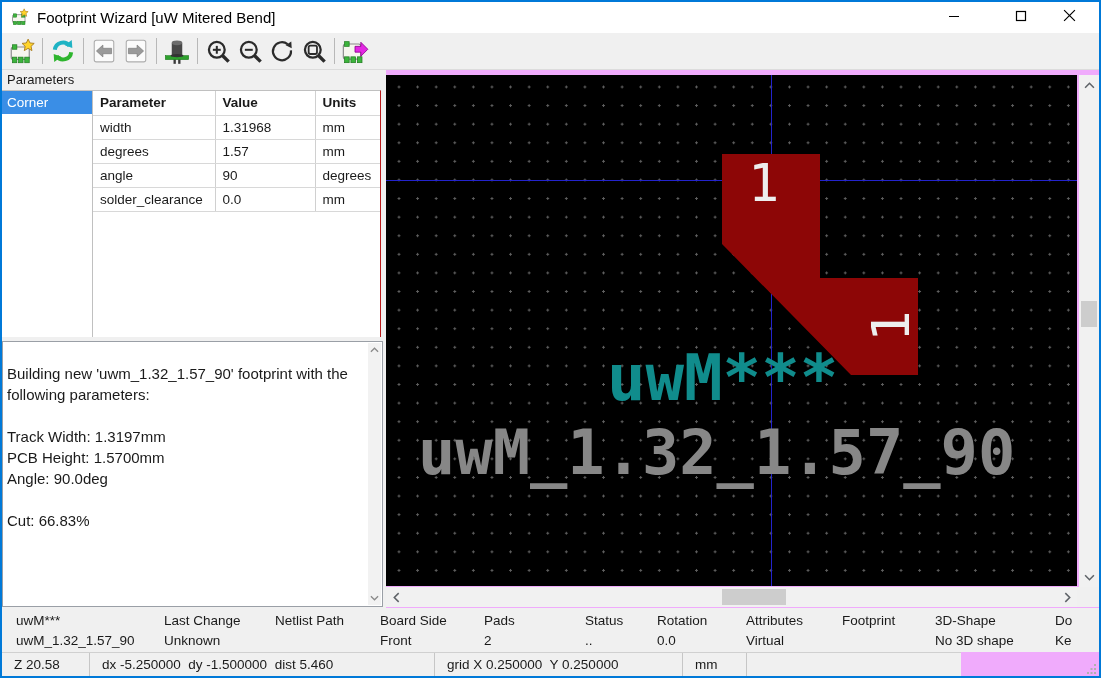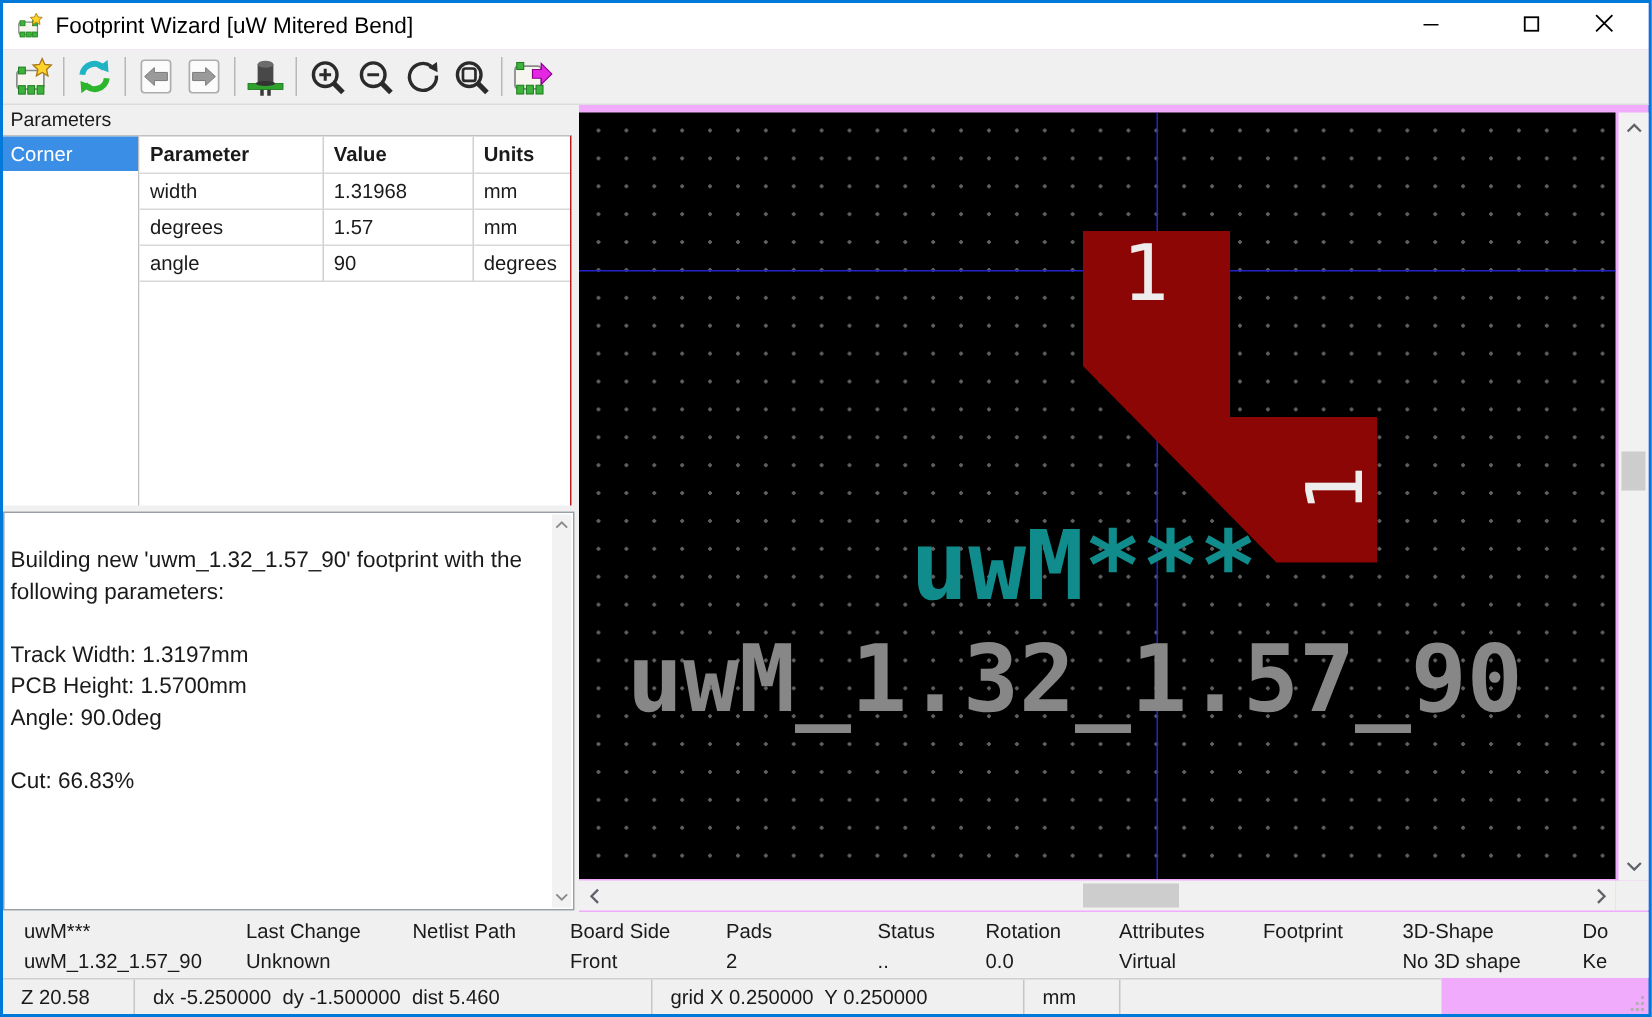--- a/index.html
+++ b/index.html
@@ -230,20 +230,25 @@
           </tr>
           <tr>
             <td>degrees</td>
             <td>1.57</td>
             <td>mm</td>
           </tr>
           <tr>
             <td>angle</td>
             <td>90</td>
             <td>degrees</td>
+          </tr>
+          <tr>
+            <td>solder_clearance</td>
+            <td>0.0</td>
+            <td>mm</td>
           </tr>
         </tbody>
     </table>
   </div>
 
   <div class="abs msg-panel">
     <div class="msg-text" id="msg-text">
         <div class="msg-line">Building new 'uwm_1.32_1.57_90' footprint with the</div>
         <div class="msg-line">following parameters:</div>
         <div class="msg-line">&nbsp;</div>

